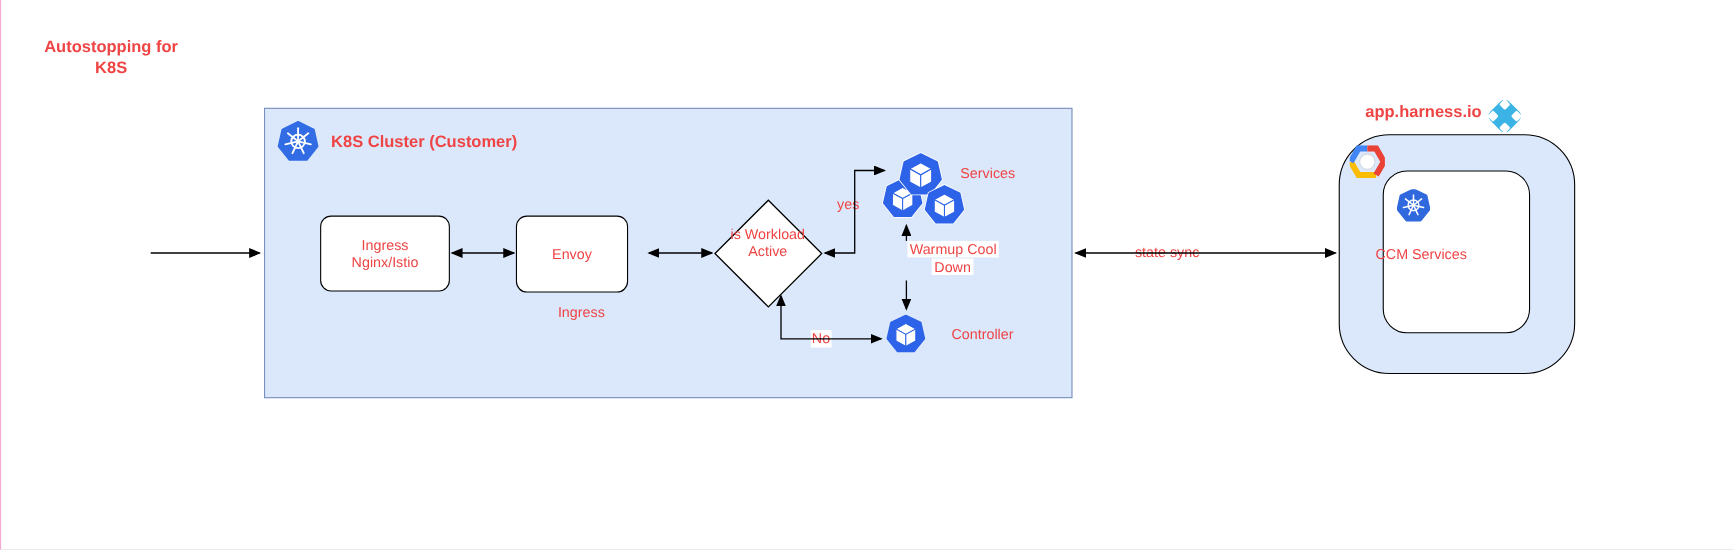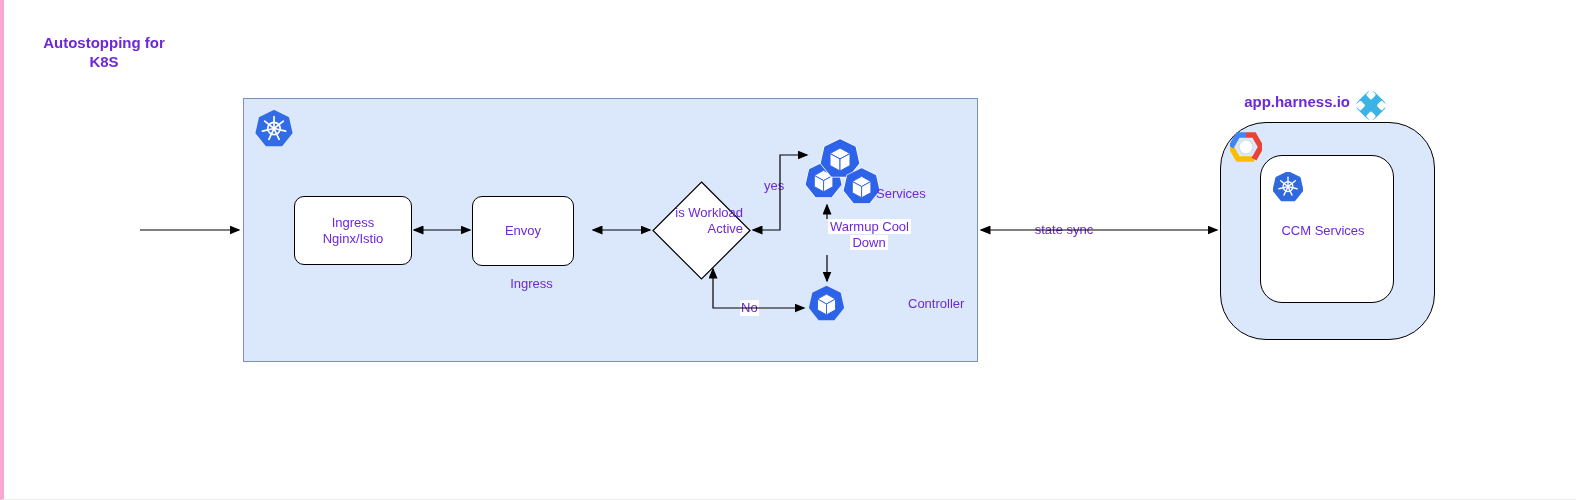--- a/index.html
+++ b/index.html
@@ -1,45 +1,45 @@
 <!DOCTYPE html>
 <html><head>
 <meta charset="utf-8">
 <style>
   html,body{margin:0;padding:0;background:#fff;}
   .canvas{
     position:relative;width:1576px;height:500px;overflow:hidden;
-    font-family:"Liberation Sans","DejaVu Sans",sans-serif;color:#6d28d9;
-    border-left:4px solid #f9a8d4;border-bottom:1px solid #ececec;box-sizing:border-box;
+    font-family:"Liberation Sans","DejaVu Sans",sans-serif;color:#ef4444;
+    border-left:1px solid #f9a8d4;border-bottom:1px solid #ececec;box-sizing:border-box;
   }
   .abs{position:absolute;}
   .lbl{font-size:13px;line-height:1.2;}
   .page-title{left:26px;top:34px;width:148px;text-align:center;font-size:15px;font-weight:bold;line-height:1.25;}
   
   .cluster{left:239px;top:98px;width:735px;height:264px;background:#dbe8fc;border:1px solid #7a90bd;box-sizing:border-box;}
   .cluster-title{left:300px;top:110px;height:38px;display:flex;align-items:center;font-size:15px;font-weight:bold;}
   
   .node{background:#fff;border:1px solid #000;border-radius:10px;display:flex;align-items:center;justify-content:center;text-align:center;box-sizing:border-box;}
   .ingress{left:290px;top:196px;width:118px;height:69px;justify-content:center;}
   .ingress span{width:92px;}
   .envoy{left:468px;top:196px;width:102px;height:70px;}
   .router{left:468px;top:276px;width:119px;text-align:center;}
-  .diamond-text{left:655px;top:205px;width:84px;text-align:right;}
-  .services-label{left:872px;top:150px;margin-top:36px;}
-  .controller-label{left:864px;top:296px;margin-left:40px;}
+  .diamond-text{left:655px;top:205px;width:84px;text-align:center;}
+  .services-label{left:872px;top:150px;}
+  .controller-label{left:864px;top:296px;}
   .warmup{left:824px;top:219px;width:82px;text-align:center;}
   .warmup span{background:#fff;-webkit-box-decoration-break:clone;box-decoration-break:clone;padding:0 2px;}
   .yes-label{left:760px;top:178px;}
   .no-label{left:736px;top:300px;background:#fff;padding:0 1px;}
   .state-sync{left:1022px;top:222px;width:76px;text-align:center;background:#fff;}
   
   .harness-title{left:1222px;top:93px;width:124px;text-align:right;font-size:15px;font-weight:bold;}
   .harness-box{left:1216px;top:122px;width:215px;height:218px;background:#dbe8fc;border:1px solid #000;border-radius:46px;box-sizing:border-box;}
   .ccm-box{left:1256px;top:155px;width:134px;height:148px;background:#fff;border:1px solid #000;border-radius:22px;box-sizing:border-box;}
-  .ccm-label{left:1252px;top:223px;width:134px;text-align:center;}
+  .ccm-label{left:1224px;top:223px;width:134px;text-align:center;}
   svg{display:block;}
   .overlay{left:0;top:0;pointer-events:none;}
 </style>
 </head>
 <body>
 
 <div class="canvas">
 
   <svg width="0" height="0" style="position:absolute">
     <defs>
@@ -67,20 +67,21 @@
 
 
   <div class="abs cluster"></div>
 
   <div class="abs" style="left:250px;top:110px;width:40px;height:38px;">
     <svg width="40" height="38" viewBox="0 0 40 40">
       <use href="#hepta" fill="#326ce5" stroke="#326ce5" stroke-width="2" stroke-linejoin="round"></use>
       <use href="#wheel"></use>
     </svg>
   </div>
+  <div class="abs cluster-title">K8S Cluster (Customer)</div>
 
   <div class="abs node ingress lbl">
     <span>Ingress Nginx/Istio</span>
   </div>
 
   <div class="abs node envoy lbl">
     <span>Envoy</span>
   </div>
   <div class="abs router lbl">Ingress</div>
 

